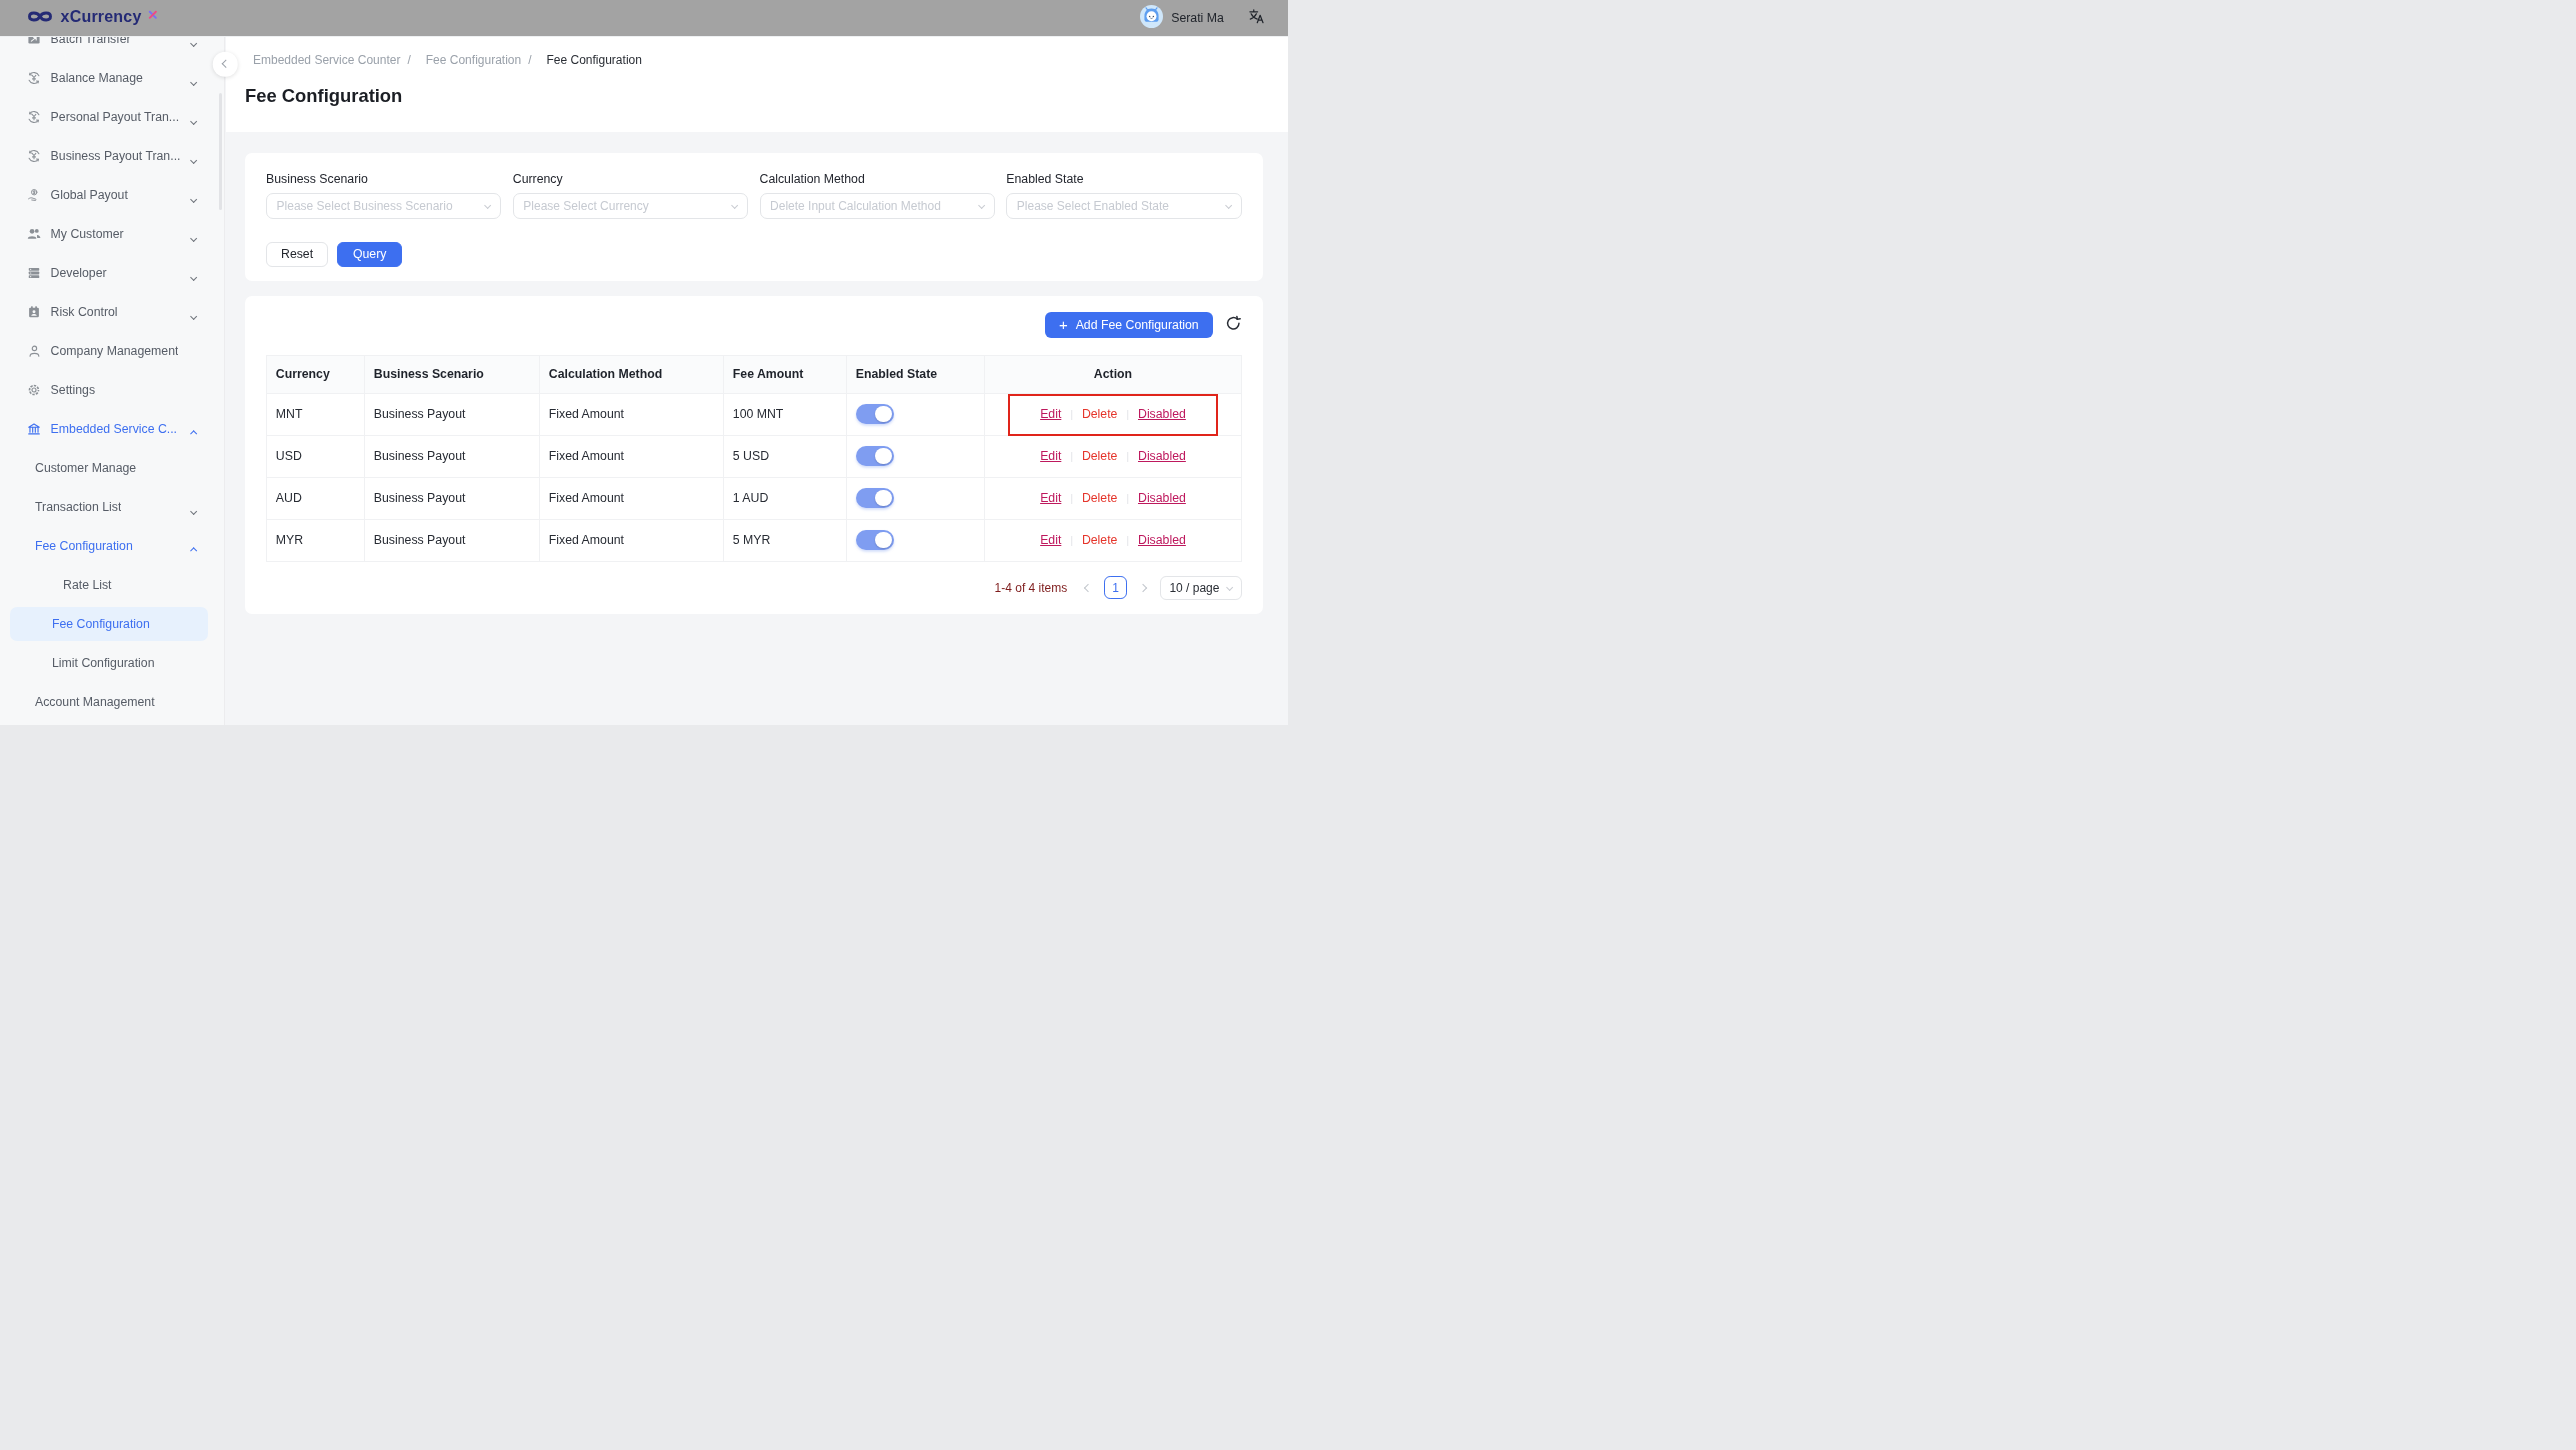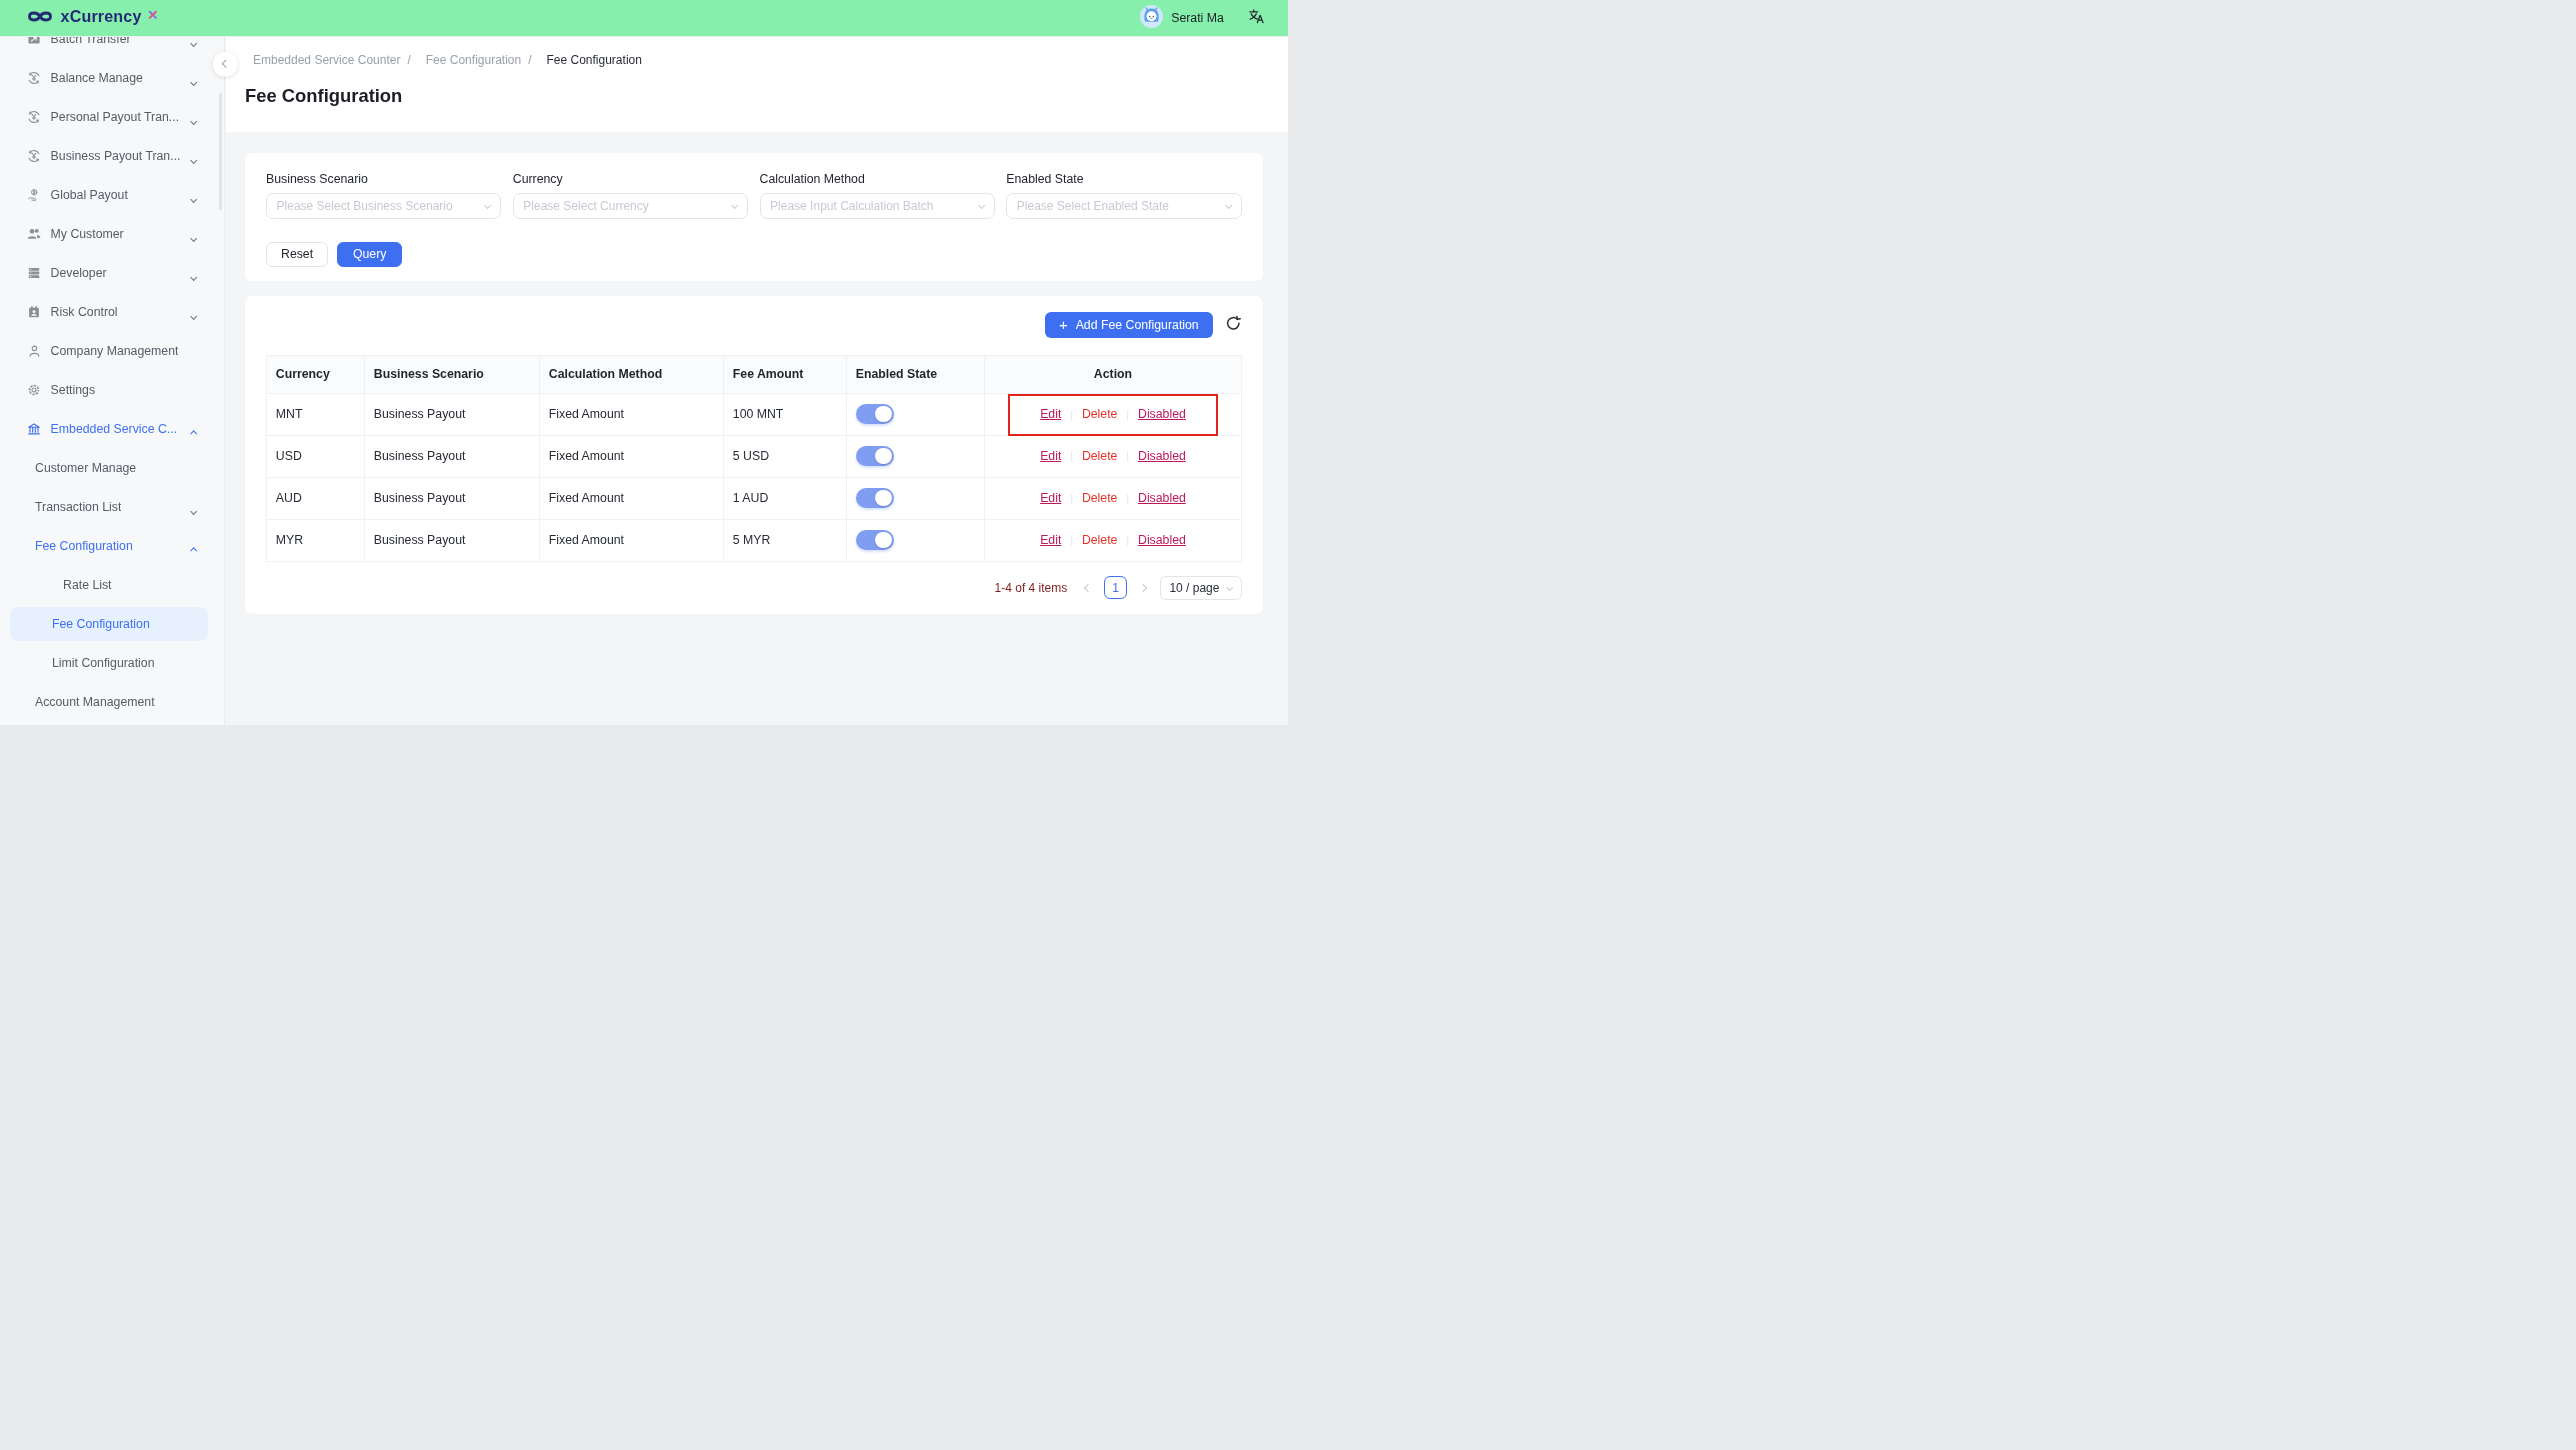--- a/index.html
+++ b/index.html
@@ -1,21 +1,21 @@
 <!DOCTYPE html>
 <html style="font-size:14px"><head>
 <meta charset="utf-8">
 <style>
   * { box-sizing: border-box; margin: 0; padding: 0; }
   html,body { background:#e9eaec; }
   body { font-family: "Liberation Sans", sans-serif; }
   .app { position:relative; width:1288px; height:725px; background:#f4f5f7; overflow:hidden; }
 
   
-  .header { position:absolute; top:0; left:0; right:0; height:37px; background:#86efac;
+  .header { position:absolute; top:0; left:0; right:0; height:37px; background:#a3a3a3;
             border-bottom:0.9px solid #eef0f2; display:flex; align-items:center;
             justify-content:space-between; padding:0 23px 0 24.5px; z-index:40; }
   .logo-wrap { display:flex; align-items:flex-start; gap:6.1px; cursor:pointer; }
   .logo-text { font-size:16px; font-weight:700; color:#242a75; letter-spacing:0.2px; line-height:21px; }
   .logo-mark { margin-top:0.9px; }
   .header-right { display:flex; align-items:center; gap:12.3px; }
   .user-chip { display:flex; align-items:center; gap:8px; cursor:pointer; }
   .user-name { font-size:12.3px; color:#20242b; }
   .translate-btn { margin-left:12.3px; cursor:pointer; display:flex; align-items:center; }
 
@@ -357,21 +357,21 @@
         <div class="f-field">
           <div class="f-label">Currency</div>
           <div class="select">
             <span class="ph">Please Select Currency</span>
             <i class="chv sm down"></i>
           </div>
         </div>
         <div class="f-field">
           <div class="f-label">Calculation Method</div>
           <div class="select">
-            <span class="ph">Please Input Calculation Batch</span>
+            <span class="ph">Delete Input Calculation Method</span>
             <i class="chv sm down"></i>
           </div>
         </div>
         <div class="f-field">
           <div class="f-label">Enabled State</div>
           <div class="select">
             <span class="ph">Please Select Enabled State</span>
             <i class="chv sm down"></i>
           </div>
         </div>

